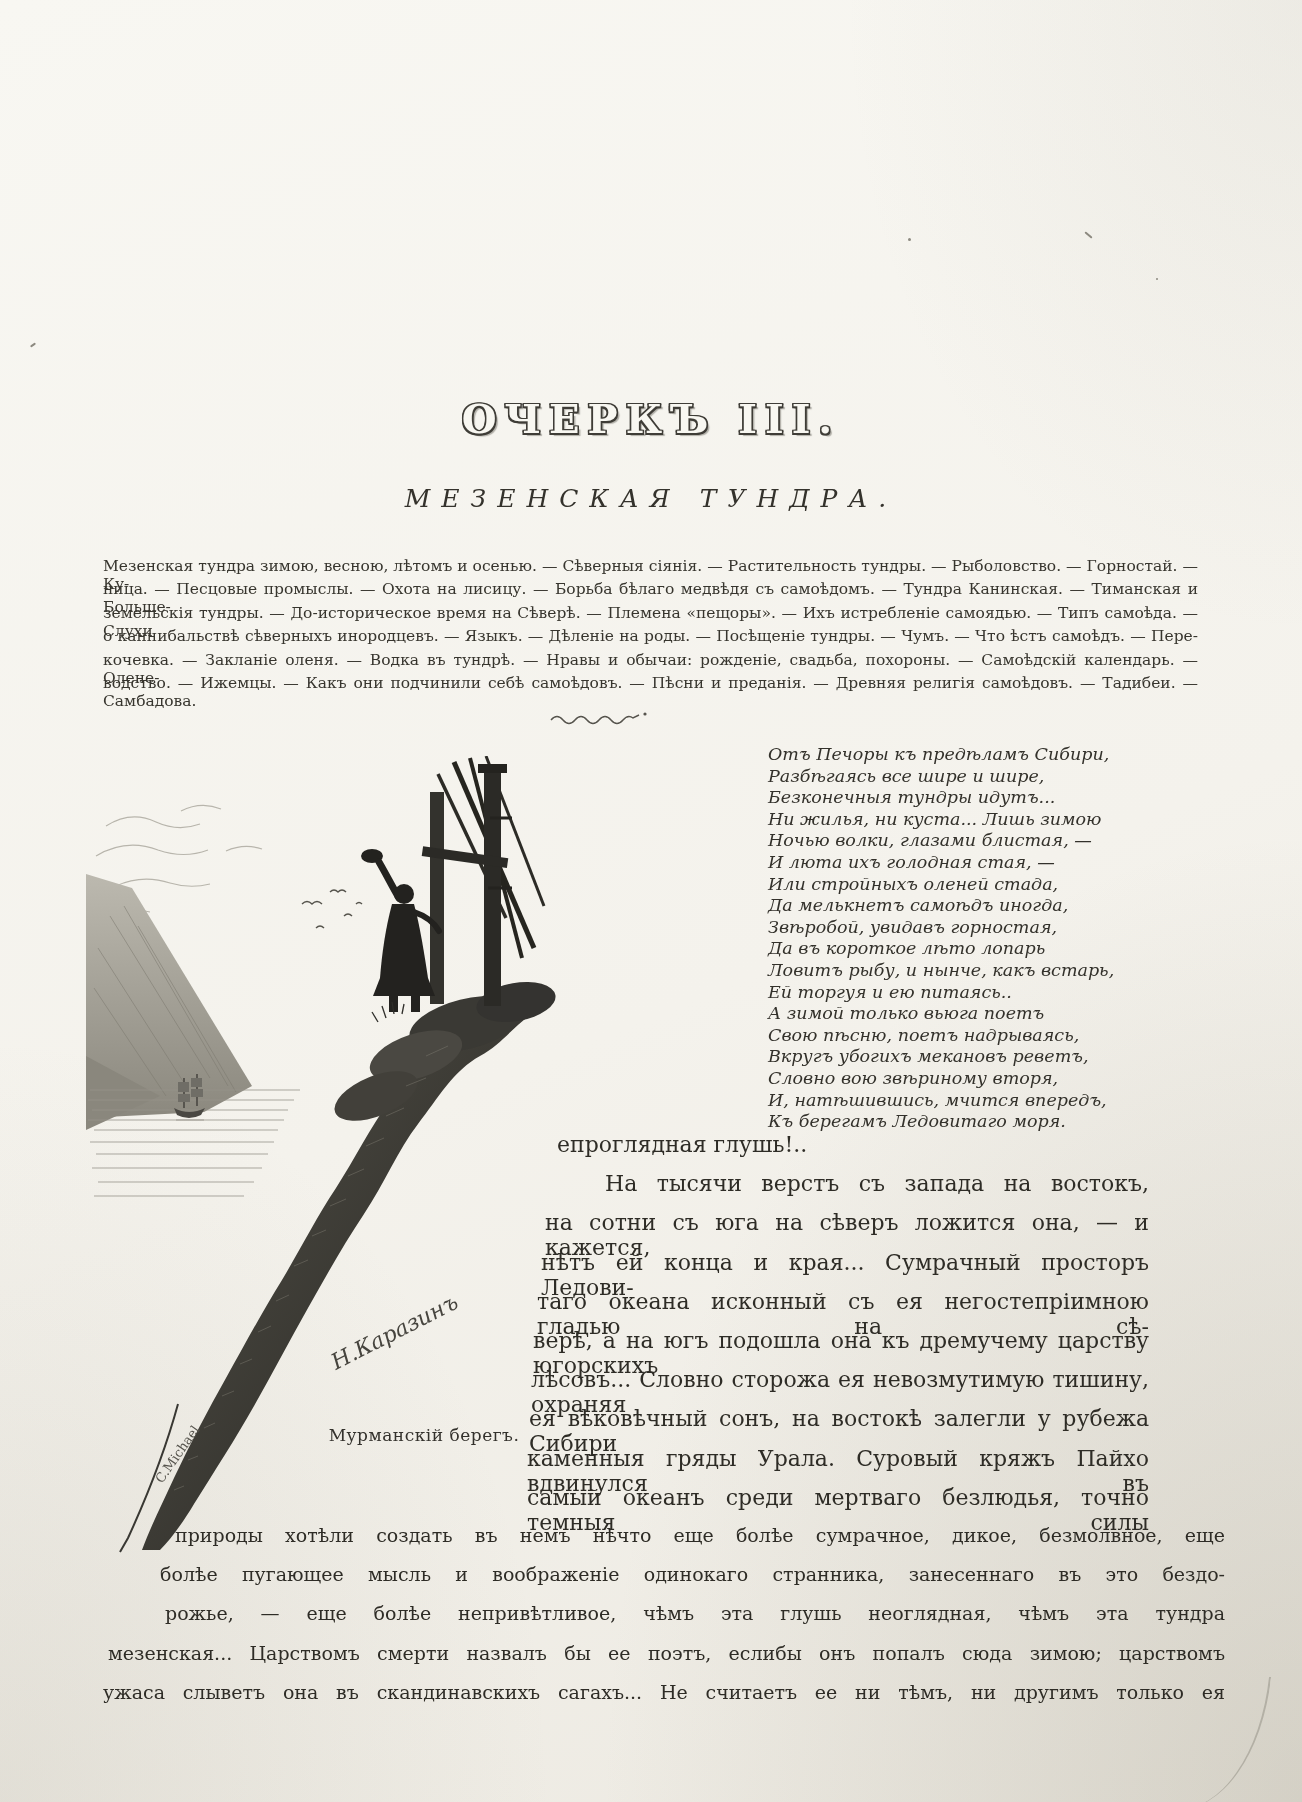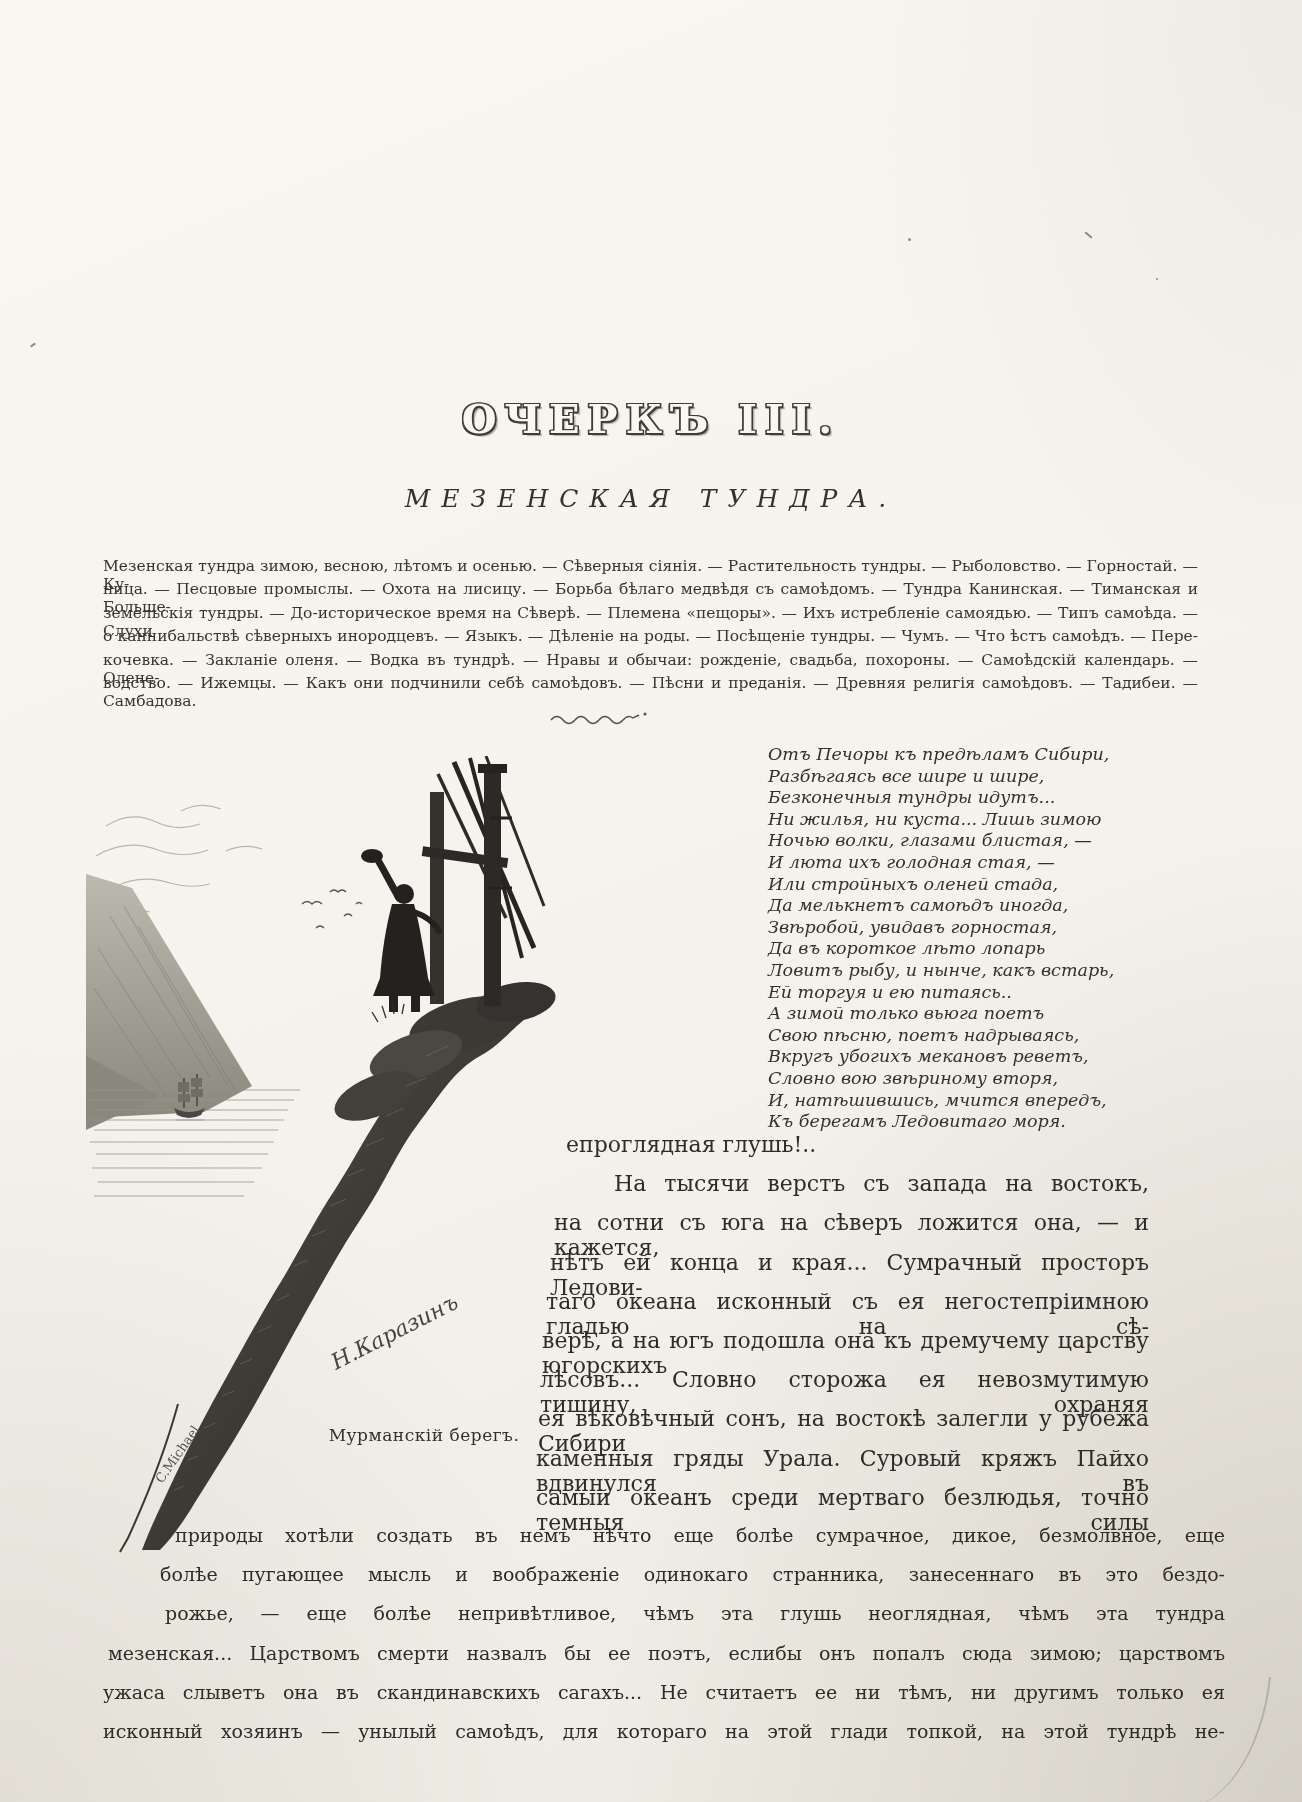--- a/index.html
+++ b/index.html
@@ -24,21 +24,21 @@
   .subtitle-block{position:absolute;top:484px;left:0;width:1302px;text-align:center;font-style:italic;}
   .subtitle{display:inline-block;font-size:25px;letter-spacing:11px;color:#34322c;font-weight:normal;}
   .summary{position:absolute;left:103px;top:557px;width:1095px;font-size:15.5px;color:#37352e;}
   .summary .line{height:23.4px;text-align:justify;text-align-last:justify;}
   .divider{position:absolute;left:549px;top:710px;}
   .poem{position:absolute;left:768px;top:744px;font-size:17.5px;font-style:italic;color:#33312b;}
   .poem .line{height:21.6px;}
   .illo{position:absolute;left:86px;top:756px;width:484px;height:800px;}
   .caption{position:absolute;left:288px;top:1425px;width:272px;text-align:center;font-size:17px;color:#33312c;letter-spacing:.5px;}
   .bodycol{position:absolute;left:527px;top:1132px;width:622px;font-size:22px;color:#2e2c26;}
-  .bodycol .line{height:39.2px;text-align:justify;text-align-last:justify;margin-left:9px;}
+  .bodycol .line{height:39.2px;text-align:justify;text-align-last:justify;}
   .bodycol .line.l-first{text-align-last:left;}
   .bodyfull{position:absolute;left:103px;top:1524px;width:1122px;font-size:19px;color:#2e2c26;}
   .bodyfull .line{height:39.2px;text-align:justify;text-align-last:justify;}
   .speck{position:absolute;background:#8d8a80;border-radius:50%;}
   .crease{position:absolute;left:1176px;top:1672px;width:86px;height:140px;
     border:none;border-right:2px solid rgba(150,146,134,.55);border-radius:0 0 90% 0/0 0 100% 0;
     transform:rotate(6deg);}
 </style>
 </head>
 <body>
@@ -227,21 +227,20 @@
     <div class="line">каменныя гряды Урала. Суровый кряжъ Пайхо вдвинулся въ</div>
     <div class="line">самый океанъ среди мертваго безлюдья, точно темныя силы</div>
   </div>
 
   <div class="bodyfull">
     <div class="line" style="padding-left:72px">природы хотѣли создать въ немъ нѣчто еще болѣе сумрачное, дикое, безмолвное, еще</div>
     <div class="line" style="padding-left:57px">болѣе пугающее мысль и воображеніе одинокаго странника, занесеннаго въ это бездо-</div>
     <div class="line" style="padding-left:62px">рожье, — еще болѣе непривѣтливое, чѣмъ эта глушь неоглядная, чѣмъ эта тундра</div>
     <div class="line" style="padding-left:5px">мезенская... Царствомъ смерти назвалъ бы ее поэтъ, еслибы онъ попалъ сюда зимою; царствомъ</div>
     <div class="line">ужаса слыветъ она въ скандинавскихъ сагахъ... Не считаетъ ее ни тѣмъ, ни другимъ только ея</div>
-    <div class="line">исконный хозяинъ — унылый самоѣдъ, для котораго на этой глади топкой, на этой тундрѣ не-</div>
   </div>
 
   <div class="speck" style="left:908px;top:238px;width:3px;height:3px;"></div>
   <div class="speck" style="left:1084px;top:234px;width:9px;height:2px;border-radius:2px;transform:rotate(40deg);"></div>
   <div class="speck" style="left:30px;top:344px;width:6px;height:2px;border-radius:2px;transform:rotate(-35deg);"></div>
   <div class="speck" style="left:1156px;top:278px;width:2px;height:2px;"></div>
   <div class="crease"></div>
 
 </div>
 

